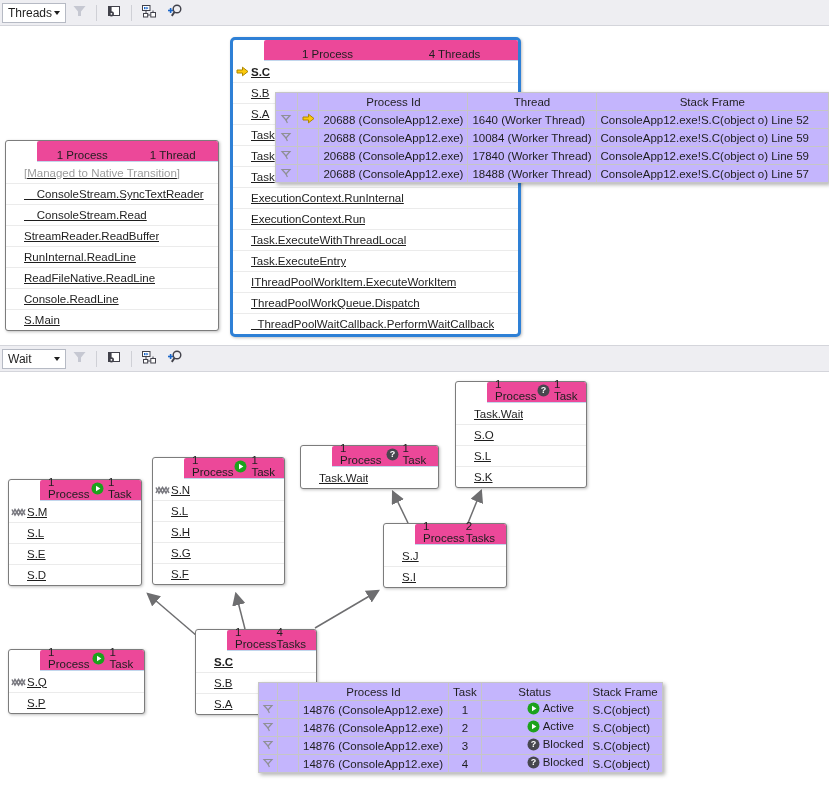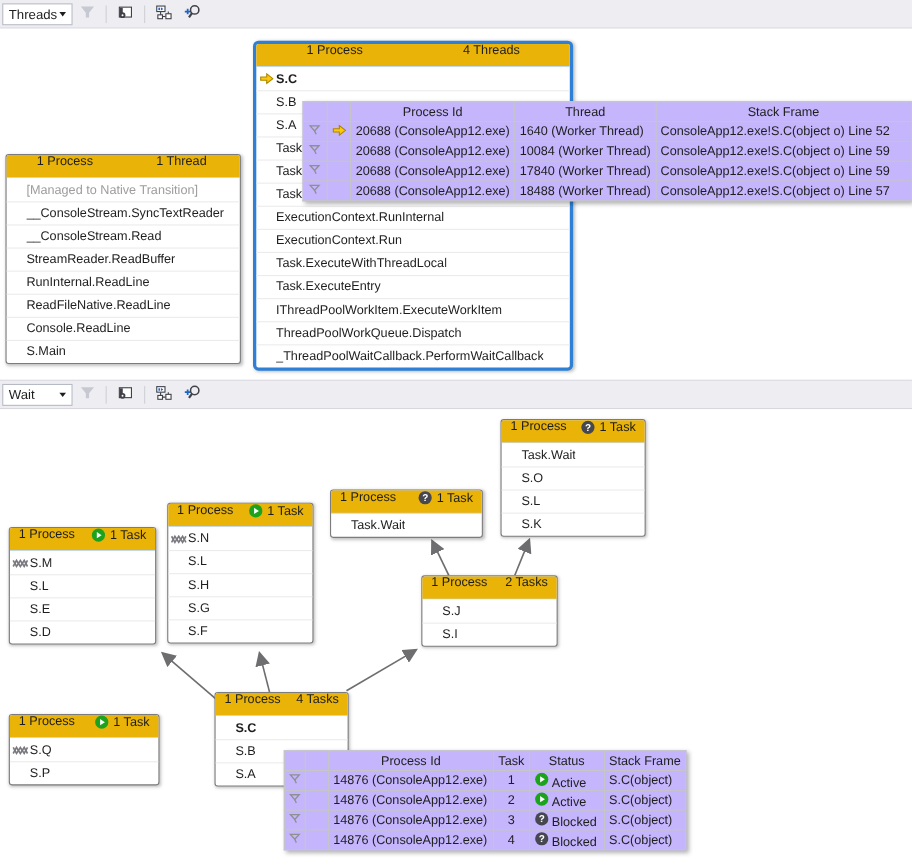--- a/index.html
+++ b/index.html
@@ -11,37 +11,37 @@
   .combo-arrow{width:0;height:0;border-left:3.5px solid transparent;border-right:3.5px solid transparent;border-top:4px solid #1e1e1e;}
   .tbtn{width:24px;height:22px;display:flex;align-items:center;justify-content:center;background:transparent;border:none;padding:0;margin:0 1px;}
   .tsep{width:1px;height:16px;background:#cfd0d6;margin:0 4px;}
   
   .canvas{position:relative;background:#fff;}
   #canvas-threads{height:319px;}
   #canvas-tasks{height:415px;}
   
   .sbox{position:absolute;background:#fff;border:1px solid #7c7c7c;border-radius:3px;box-shadow:1px 1px 3px rgba(0,0,0,.25);font-size:11.5px;z-index:2;}
   .sbox.selected{border:3px solid #2e80d6;border-radius:5px;}
-  .hdr{height:21px;background:#eab308;border-bottom:1px solid #c2d6ec;display:flex;align-items:flex-start;border-radius:2px 2px 0 0;box-sizing:border-box;}
+  .hdr{height:21px;background:#ec4899;border-bottom:1px solid #c2d6ec;display:flex;align-items:flex-end;border-radius:2px 2px 0 0;box-sizing:border-box;margin-left:31px;}
   .hdr .hhalf{flex:1;text-align:center;}
   .hdr.small{justify-content:space-between;padding:0 8px;}
   .hdr .hr{display:flex;align-items:center;gap:4px;}
-  .row{height:21px;display:flex;align-items:center;box-sizing:border-box;}
+  .row{height:21px;display:flex;align-items:center;box-sizing:border-box;text-decoration:underline;}
   .row + .row{border-top:1px solid #ebebeb;}
   .icn{width:18px;flex:none;display:flex;align-items:center;justify-content:center;}
   .lbl{white-space:nowrap;overflow:hidden;}
   .bold .lbl{font-weight:bold;}
   .muted{color:#9d9d9d;}
   
   .otable{position:absolute;border-collapse:collapse;background:#c4b5fd;table-layout:fixed;font-size:11.5px;box-shadow:2px 2px 4px rgba(0,0,0,.3);z-index:10;border:1px solid #8f8f8f;}
   .otable td,.otable th{border:1px solid #c6c6c6;height:18px;padding:0 4px;white-space:nowrap;overflow:hidden;font-weight:normal;box-sizing:border-box;}
   .otable th{text-align:center;}
   .otable td.c{padding:0;text-align:center;}
   .otable td.num{text-align:center;}
-  .statwrap{display:flex;align-items:flex-end;gap:3px;}
+  .statwrap{display:flex;align-items:flex-start;gap:3px;margin-left:41px;}
   
   .arrows{position:absolute;left:0;top:0;z-index:1;}
   .badge{display:flex;align-items:center;}
 </style>
 </head>
 <body>
 
 <div class="toolbar">
   <div class="combo">
     <span>Threads</span>

